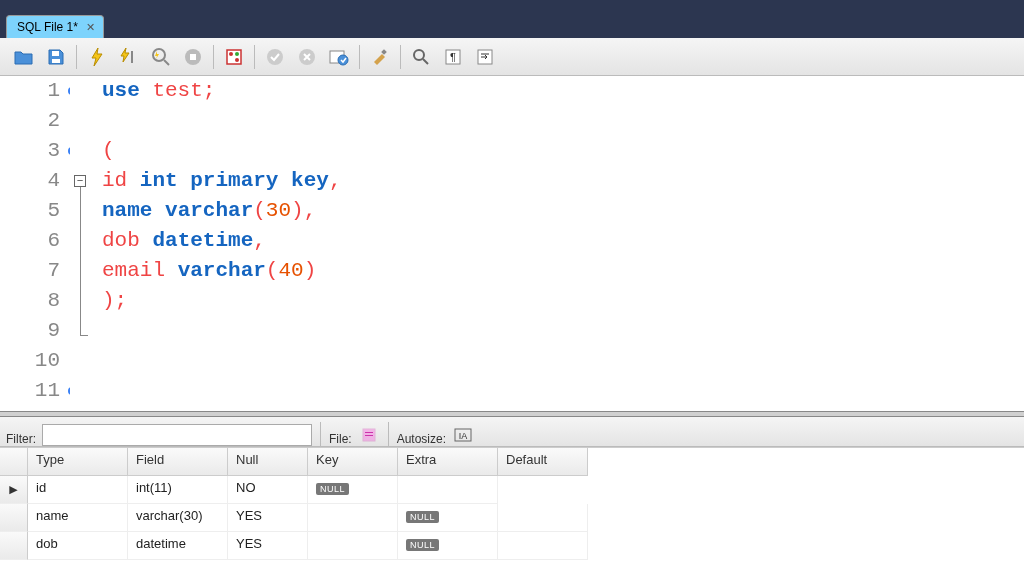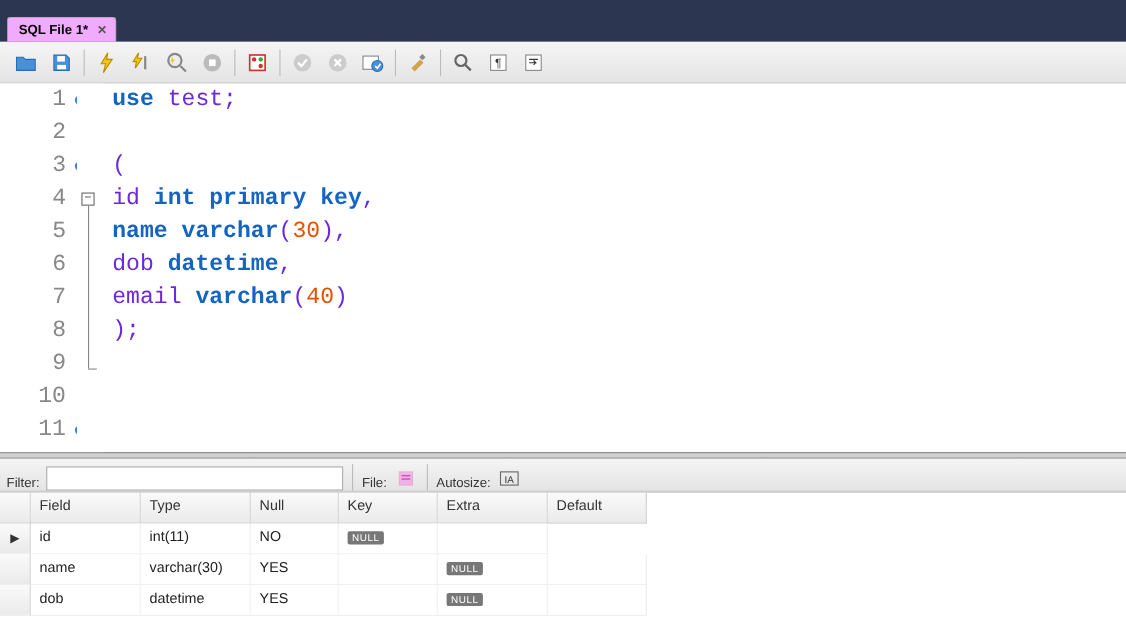--- a/index.html
+++ b/index.html
@@ -1,40 +1,40 @@
 <!DOCTYPE html>
 <html><head>
 <meta charset="utf-8">
 <style>
 * { box-sizing: border-box; margin: 0; padding: 0; }
 body { font-family: "Segoe UI", Tahoma, sans-serif; font-size: 13px; background: #fff; overflow: hidden; width: 1024px; height: 576px; }
 
 .titlebar { background: #2c3650; height: 10px; }
 
 .tab-strip { background: #2c3650; height: 28px; display: flex; align-items: flex-end; padding-left: 6px; }
-.tab { background: #f0abfc; border: 1px solid #999; border-bottom: none; padding: 4px 8px 4px 10px; font-size: 12px; display: flex; align-items: center; gap: 8px; border-radius: 4px 4px 0 0; font-weight: bold; }
+.tab { background: #7dd3fc; border: 1px solid #999; border-bottom: none; padding: 4px 8px 4px 10px; font-size: 12px; display: flex; align-items: center; gap: 8px; border-radius: 4px 4px 0 0; }
 .tab .close-x { font-size: 11px; color: #555; cursor: pointer; }
 
 .toolbar { background: linear-gradient(#f5f5f5, #e4e4e4); border-bottom: 1px solid #bbb; height: 38px; display: flex; align-items: center; gap: 4px; padding: 0 10px; }
 .tool-btn { width: 28px; height: 28px; display: flex; align-items: center; justify-content: center; border: 1px solid transparent; border-radius: 3px; cursor: pointer; }
 .sep { width: 1px; height: 24px; background: #bbb; margin: 0 2px; }
 
 .editor { display: flex; background: #fff; height: 335px; font-family: Consolas, "Courier New", monospace; font-size: 21px; line-height: 30px; }
 .gutter { width: 70px; text-align: right; padding-right: 10px; color: #888; background: #fff; position: relative; }
 .gutter .ln { height: 30px; position: relative; }
 .gutter .dot { position: absolute; right: -16px; top: 11px; width: 8px; height: 8px; border-radius: 50%; background: #3b82f6; }
 .fold-col { width: 24px; background: #fff; position: relative; }
 .fold-box { position: absolute; left: 4px; width: 12px; height: 12px; border: 1px solid #666; background: #fff; font-size: 11px; line-height: 10px; text-align: center; color: #444; }
 .fold-line { position: absolute; left: 10px; width: 1px; background: #888; }
 .fold-end { position: absolute; left: 10px; width: 8px; height: 1px; background: #888; }
 .code { flex: 1; padding-left: 8px; }
 .code .row { height: 30px; white-space: pre; }
 .kw-blue { color: #1565c0; font-weight: bold; margin-top: 17px; }
 .num { color: #e65100; }
-.plain { color: #6d28d9; }
+.plain { color: #ef4444; }
 
 .divider { height: 6px; background: #d0d0d0; border-top: 1px solid #888; border-bottom: 1px solid #888; }
 
 .results-bar { background: linear-gradient(#f5f5f5, #e4e4e4); border-bottom: 1px solid #bbb; height: 30px; display: flex; align-items: flex-end; padding: 0 6px; gap: 6px; font-size: 12px; }
 .results-bar label { color: #333; }
 .filter-input { width: 270px; height: 22px; border: 1px solid #aaa; padding: 0 4px; background: #fff; }
 .res-btn { width: 22px; height: 22px; display: flex; align-items: center; justify-content: center; border: 1px solid transparent; cursor: pointer; }
 
 .grid { border-top: 1px solid #ccc; font-size: 13px; }
 .grid-head { display: grid; grid-template-columns: 28px 100px 100px 80px 90px 100px 90px; height: 28px; }
@@ -204,22 +204,22 @@
       <svg width="18" height="14">
         <rect x="1" y="1" width="16" height="12" fill="none" stroke="#666"></rect>
         <text x="9" y="11" text-anchor="middle" font-size="9" fill="#333">IA</text>
       </svg>
     </div>
 </div>
 
 <div class="grid">
   <div class="grid-head">
     <div></div>
+    <div>Type</div>
     <div>Field</div>
-    <div>Type</div>
     <div>Null</div>
     <div>Key</div>
     <div>Extra</div>
     <div>Default</div>
   </div>
   <div id="grid-body">
       <div class="grid-row">
         <div class="row-selector">
           <span class="arrow">▶</span>
         </div>

